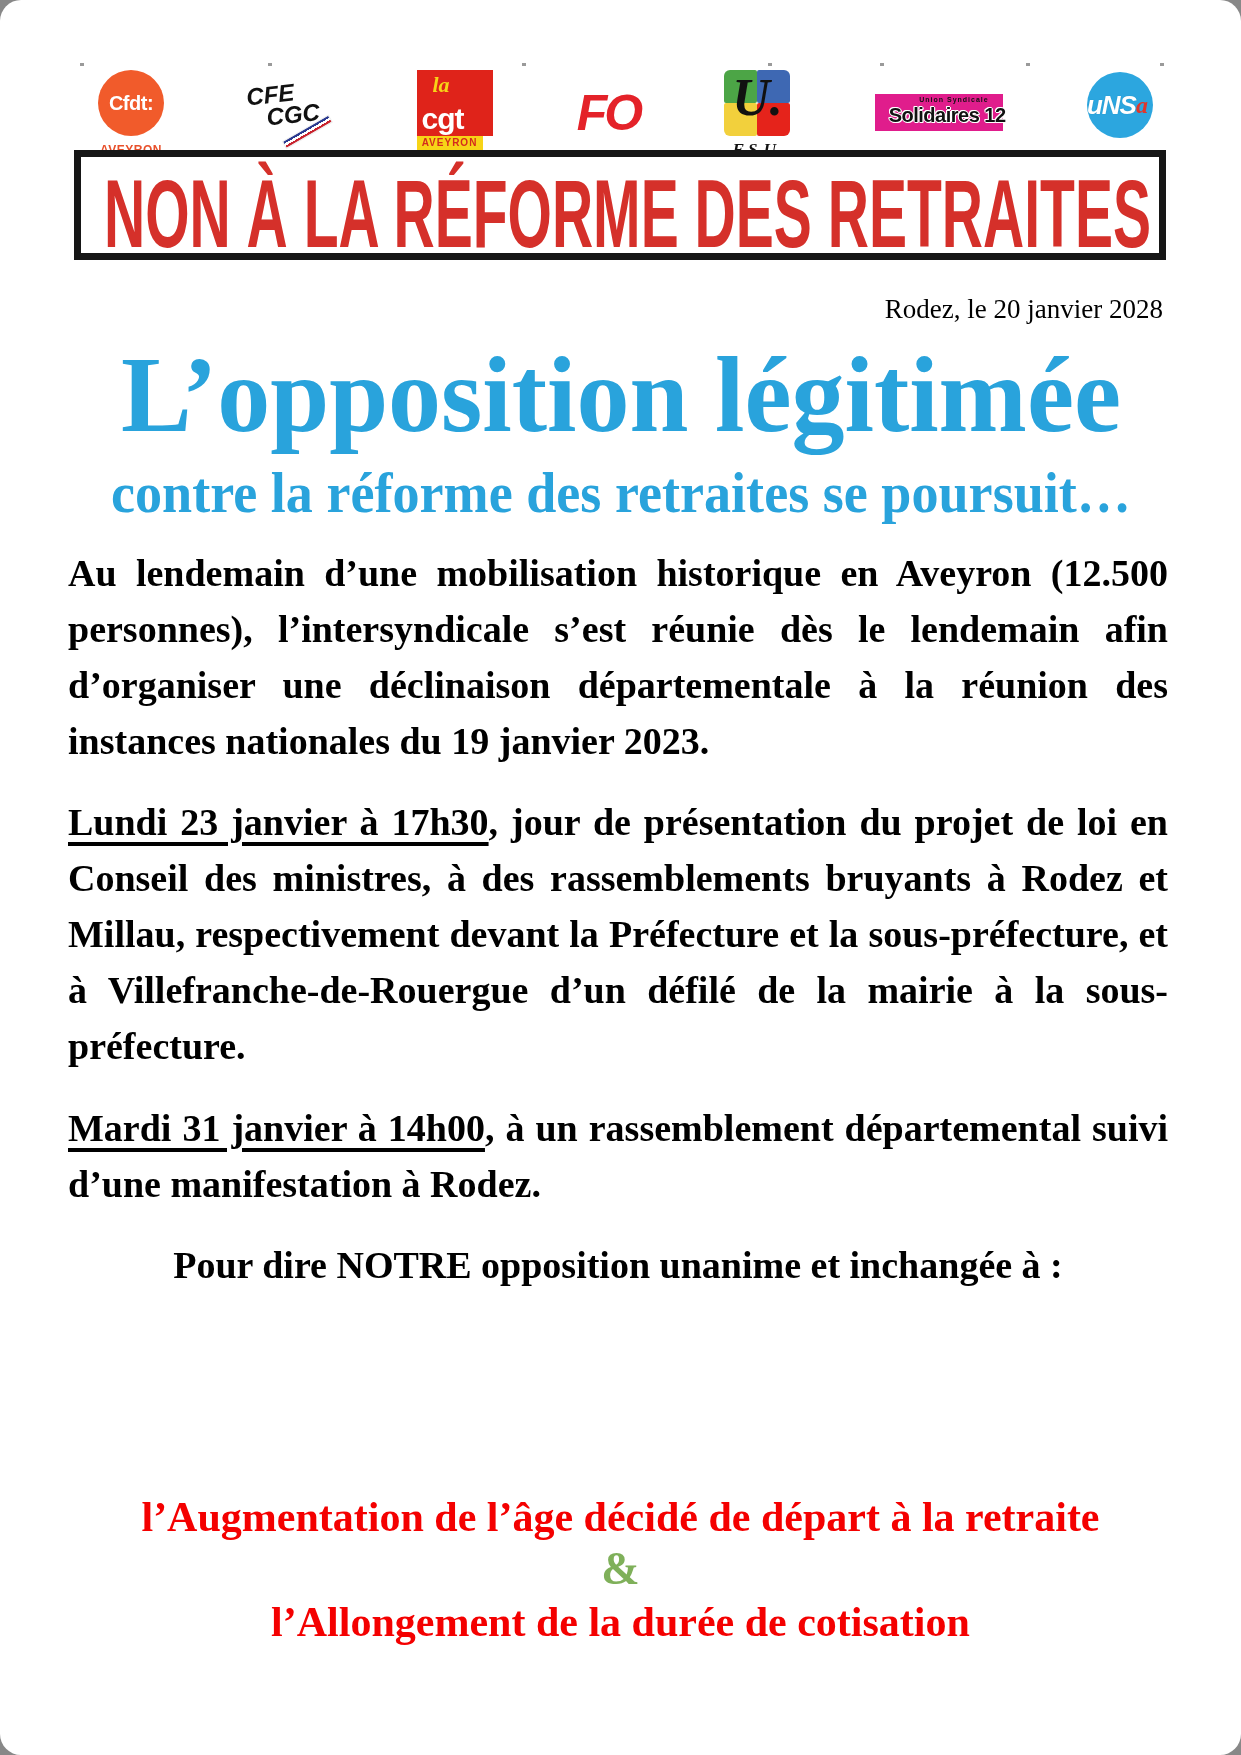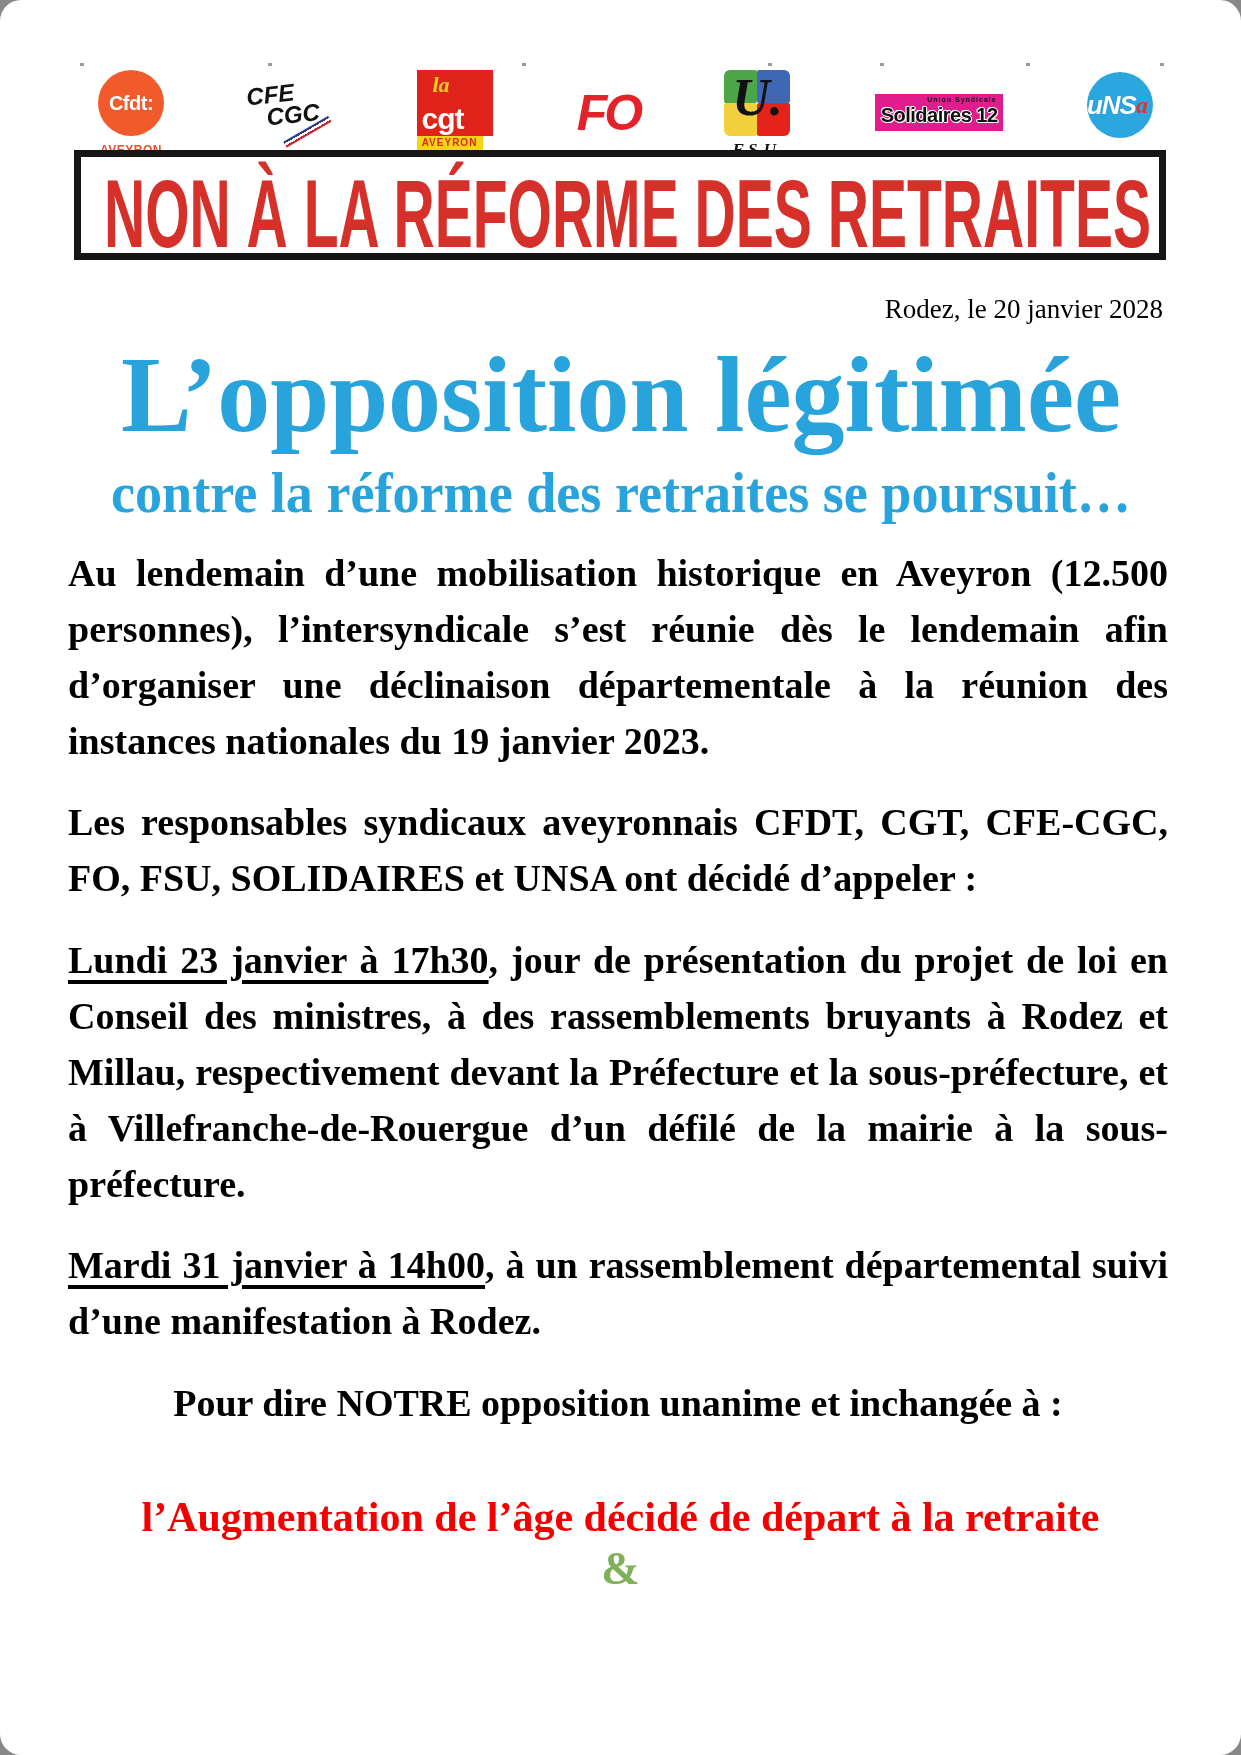--- a/index.html
+++ b/index.html
@@ -55,21 +55,21 @@
   .fsu-q { position: absolute; width: 33px; height: 33px; }
   .fsu-q.g { top: 0; left: 0; background: #4CA546; border-radius: 6px 2px 2px 2px; }
   .fsu-q.b { top: 0; right: 0; background: #3E68B3; border-radius: 2px 6px 2px 2px; }
   .fsu-q.y { bottom: 0; left: 0; background: #F2D03C; border-radius: 2px 2px 2px 6px; }
   .fsu-q.r { bottom: 0; right: 0; background: #E5231B; border-radius: 2px 2px 6px 2px; }
   .fsu-u { position: absolute; top: -6px; left: 0; width: 66px; height: 66px;
     display: flex; align-items: center; justify-content: center;
     color: #111; font: italic 700 52px "Liberation Serif", serif; }
   .fsu-sub { margin-top: 4px; color: #111; font: italic 700 17px "Liberation Serif", serif; letter-spacing: 1px; }
 
-  .soli-box { margin-top: 24px; background: #E01D8C; width: 128px; padding: 2px 6px 4px; text-align: left; }
+  .soli-box { margin-top: 24px; background: #E01D8C; width: 128px; padding: 2px 14px 4px; text-align: left; }
   .soli-top { font: 700 7px "Liberation Sans", sans-serif; color: #111; text-align: right; letter-spacing: 1px; line-height: 1.1; }
   .soli-main { font: 900 20px "Liberation Sans", sans-serif; color: #111; letter-spacing: -0.5px; white-space: nowrap;
     text-shadow: -1px 0 #fff, 1px 0 #fff, 0 -1px #fff, 0 1px #fff, -1px -1px #fff, 1px 1px #fff; }
 
   .unsa-circle { margin-top: 2px; width: 66px; height: 66px; border-radius: 50%;
     background: #2CA6DF; display: flex; align-items: center; justify-content: flex-start; }
   .unsa-main { color: #fff; font: italic 900 26px "Liberation Sans", sans-serif; letter-spacing: -1px;
     text-shadow: 0 0 1px #1b86b8; }
   .unsa-accent { color: #E0362A; font: italic 700 24px "Liberation Serif", serif; }
 
@@ -190,24 +190,24 @@
     </svg>
   </div>
   <div class="subtitle-wrap">
     <svg width="1030" height="64" viewBox="0 0 1030 58" preserveAspectRatio="none">
       <text x="515" y="45" text-anchor="middle" textLength="1020" lengthAdjust="spacingAndGlyphs" font-family="Liberation Serif, serif" font-weight="bold" font-size="52" fill="#29A3DC">contre la réforme des retraites se poursuit…</text>
     </svg>
   </div>
 
   <div class="body-text">
     <p>Au lendemain d’une mobilisation historique en Aveyron (12.500 personnes), l’intersyndicale s’est réunie dès le lendemain afin d’organiser une déclinaison départementale à la réunion des instances nationales du 19 janvier 2023.</p>
-    <p>Les responsables syndicaux aveyronnais CFDT, CGT, CFE-CGC, FO, FSU, SOLIDAIRES et UNSA ont décidé d’appeler :</p>
     <p><span class="u-date">Lundi 23 janvier à 17h30</span><span>, jour de présentation du projet de loi en Conseil des ministres, à des rassemblements bruyants à Rodez et Millau, respectivement devant la Préfecture et la sous-préfecture, et à Villefranche-de-Rouergue d’un défilé de la mairie à la sous-préfecture.</span></p>
     <p><span class="u-date">Mardi 31 janvier à 14h00</span><span>, à un rassemblement départemental suivi d’une manifestation à Rodez.</span></p>
     <p class="call-line">Pour dire NOTRE opposition unanime et inchangée à :</p>
   </div>
 
   <div class="demands">
     <div class="demand-red">l’Augmentation de l’âge décidé de départ à la retraite</div>
     <div class="amp">&amp;</div>
+    <div class="demand-red">l’Allongement de la durée de cotisation</div>
   </div>
 
 </div>
 
 </body></html>

